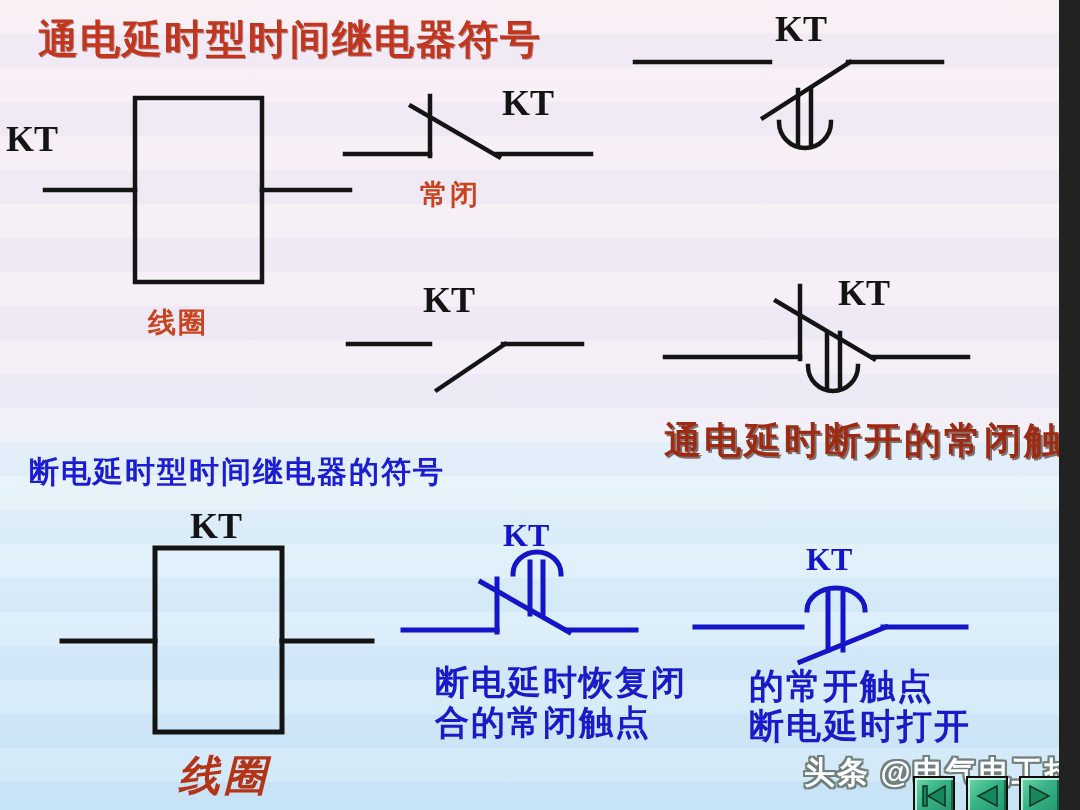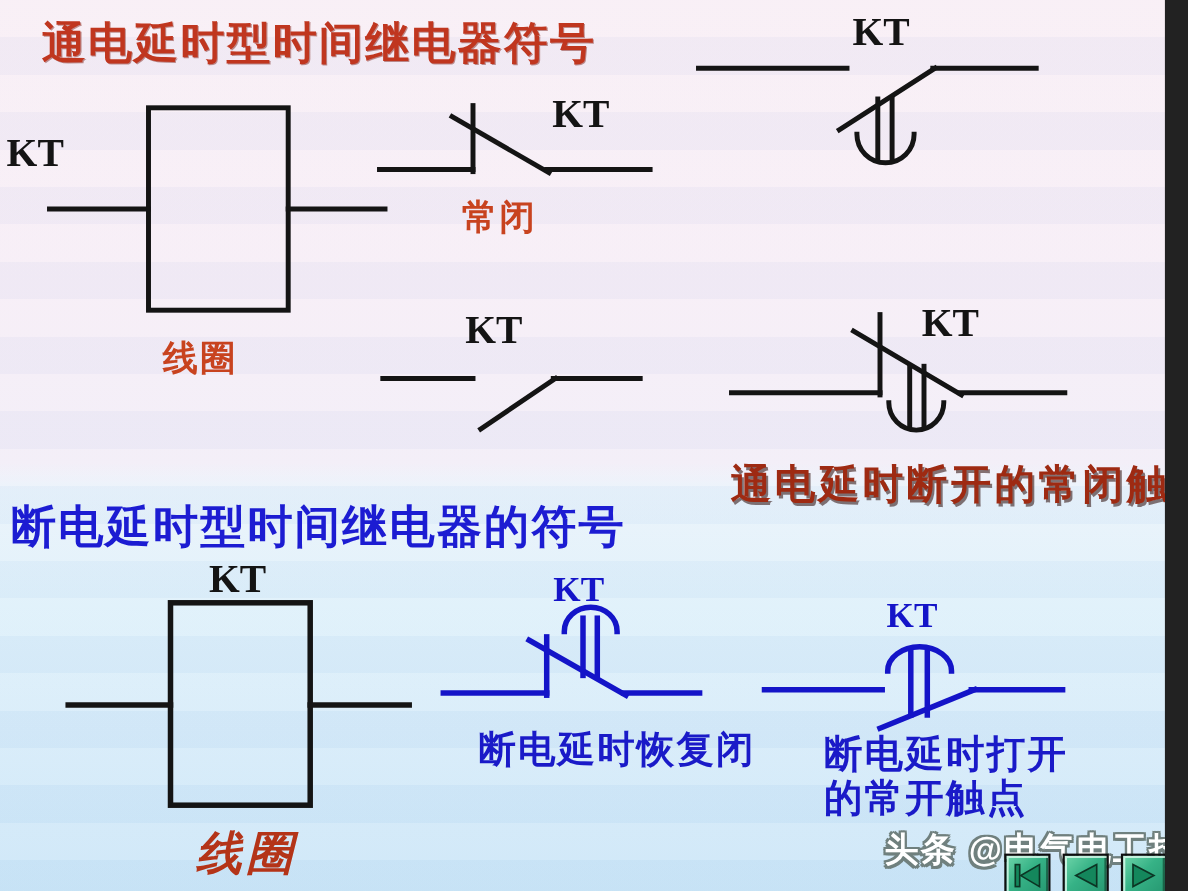--- a/index.html
+++ b/index.html
@@ -13,22 +13,22 @@
       linear-gradient(180deg,
         #f8eef5 0%, #f6edf6 32%, #f2edf7 52%,
         #e9f3fb 55%, #def0fa 68%, #d6ebf9 82%, #cbe6f7 100%);
     text-decoration: underline;
   }
   .txt{position:absolute;white-space:nowrap;}
   .kt{font-family:"Liberation Serif",serif;font-weight:bold;color:#141414;font-size:36px;}
   .kt-blue{color:#1414c8;font-size:32px;}
   .title-red{font-size:40px;font-weight:bold;color:#c0361f;letter-spacing:2px;
     text-shadow:1px 1px 0 rgba(120,20,10,0.45);}
-  .title-blue{font-size:41px;font-weight:bold;color:#1c1cd2;letter-spacing:2px;}
-  .lbl-red{font-size:32px;font-weight:bold;color:#c8431f;letter-spacing:2px;}
+  .title-blue{font-size:30px;font-weight:bold;color:#1c1cd2;letter-spacing:2px;margin-left:19px;}
+  .lbl-red{font-size:28px;font-weight:bold;color:#c8431f;letter-spacing:2px;}
   .lbl-darkred{font-size:37px;font-weight:bold;color:#9e2a12;letter-spacing:3px;
     text-shadow:2px 2px 0 rgba(40,8,4,0.55);}
   .lbl-blue{font-size:34px;font-weight:bold;color:#1a1ac8;letter-spacing:2px;line-height:40px;}
   .coil2-lbl{font-size:42px;font-weight:bold;font-style:italic;color:#b43418;letter-spacing:4px;}
   .watermark{font-size:31px;font-weight:bold;color:#ffffff;letter-spacing:2px;
     text-shadow:-2px -2px 0 #70807e,2px -2px 0 #70807e,-2px 2px 0 #70807e,
       2px 2px 0 #70807e,-2px 0 0 #70807e,2px 0 0 #70807e,0 -2px 0 #70807e,0 2px 0 #70807e;}
   svg.diagram{position:absolute;left:0;top:0;}
   .navbtn{
     position:absolute;top:776px;width:42px;height:40px;padding:0;cursor:pointer;
@@ -125,26 +125,27 @@
   <div class="txt lbl-darkred" style="left:664px;top:416px;">通电延时断开的常闭触点</div>
 
   <div class="txt title-blue" style="left:10px;top:452px;">断电延时型时间继电器的符号</div>
 
   <div class="txt kt" style="left:190px;top:505px;">KT</div>
   <div class="txt coil2-lbl" style="left:178px;top:748px;">线圈</div>
 
   <div class="txt kt kt-blue" style="left:503px;top:517px;">KT</div>
   <div class="txt lbl-blue" style="left:435px;top:662px;">
     <div>断电延时恢复闭</div>
+    <div>合的常闭触点</div>
   </div>
 
   <div class="txt kt kt-blue" style="left:806px;top:541px;">KT</div>
   <div class="txt lbl-blue" style="left:749px;top:666px;font-size:35px;">
+    <div>的常开触点</div>
     <div>断电延时打开</div>
-    <div>的常开触点</div>
   </div>
 
   <div class="txt watermark" style="left:804px;top:752px;">头条 @电气电工技术</div>
 
   <button class="navbtn" style="left:913px;">
     <svg width="26" height="24" viewBox="0 0 26 24">
       <rect x="2" y="2" width="4" height="20" fill="#14875c" stroke="#0c3524" stroke-width="1.5"></rect>
       <polygon points="24,2 7,12 24,22" fill="#14875c" stroke="#0c3524" stroke-width="1.5"></polygon>
     </svg>
   </button>

